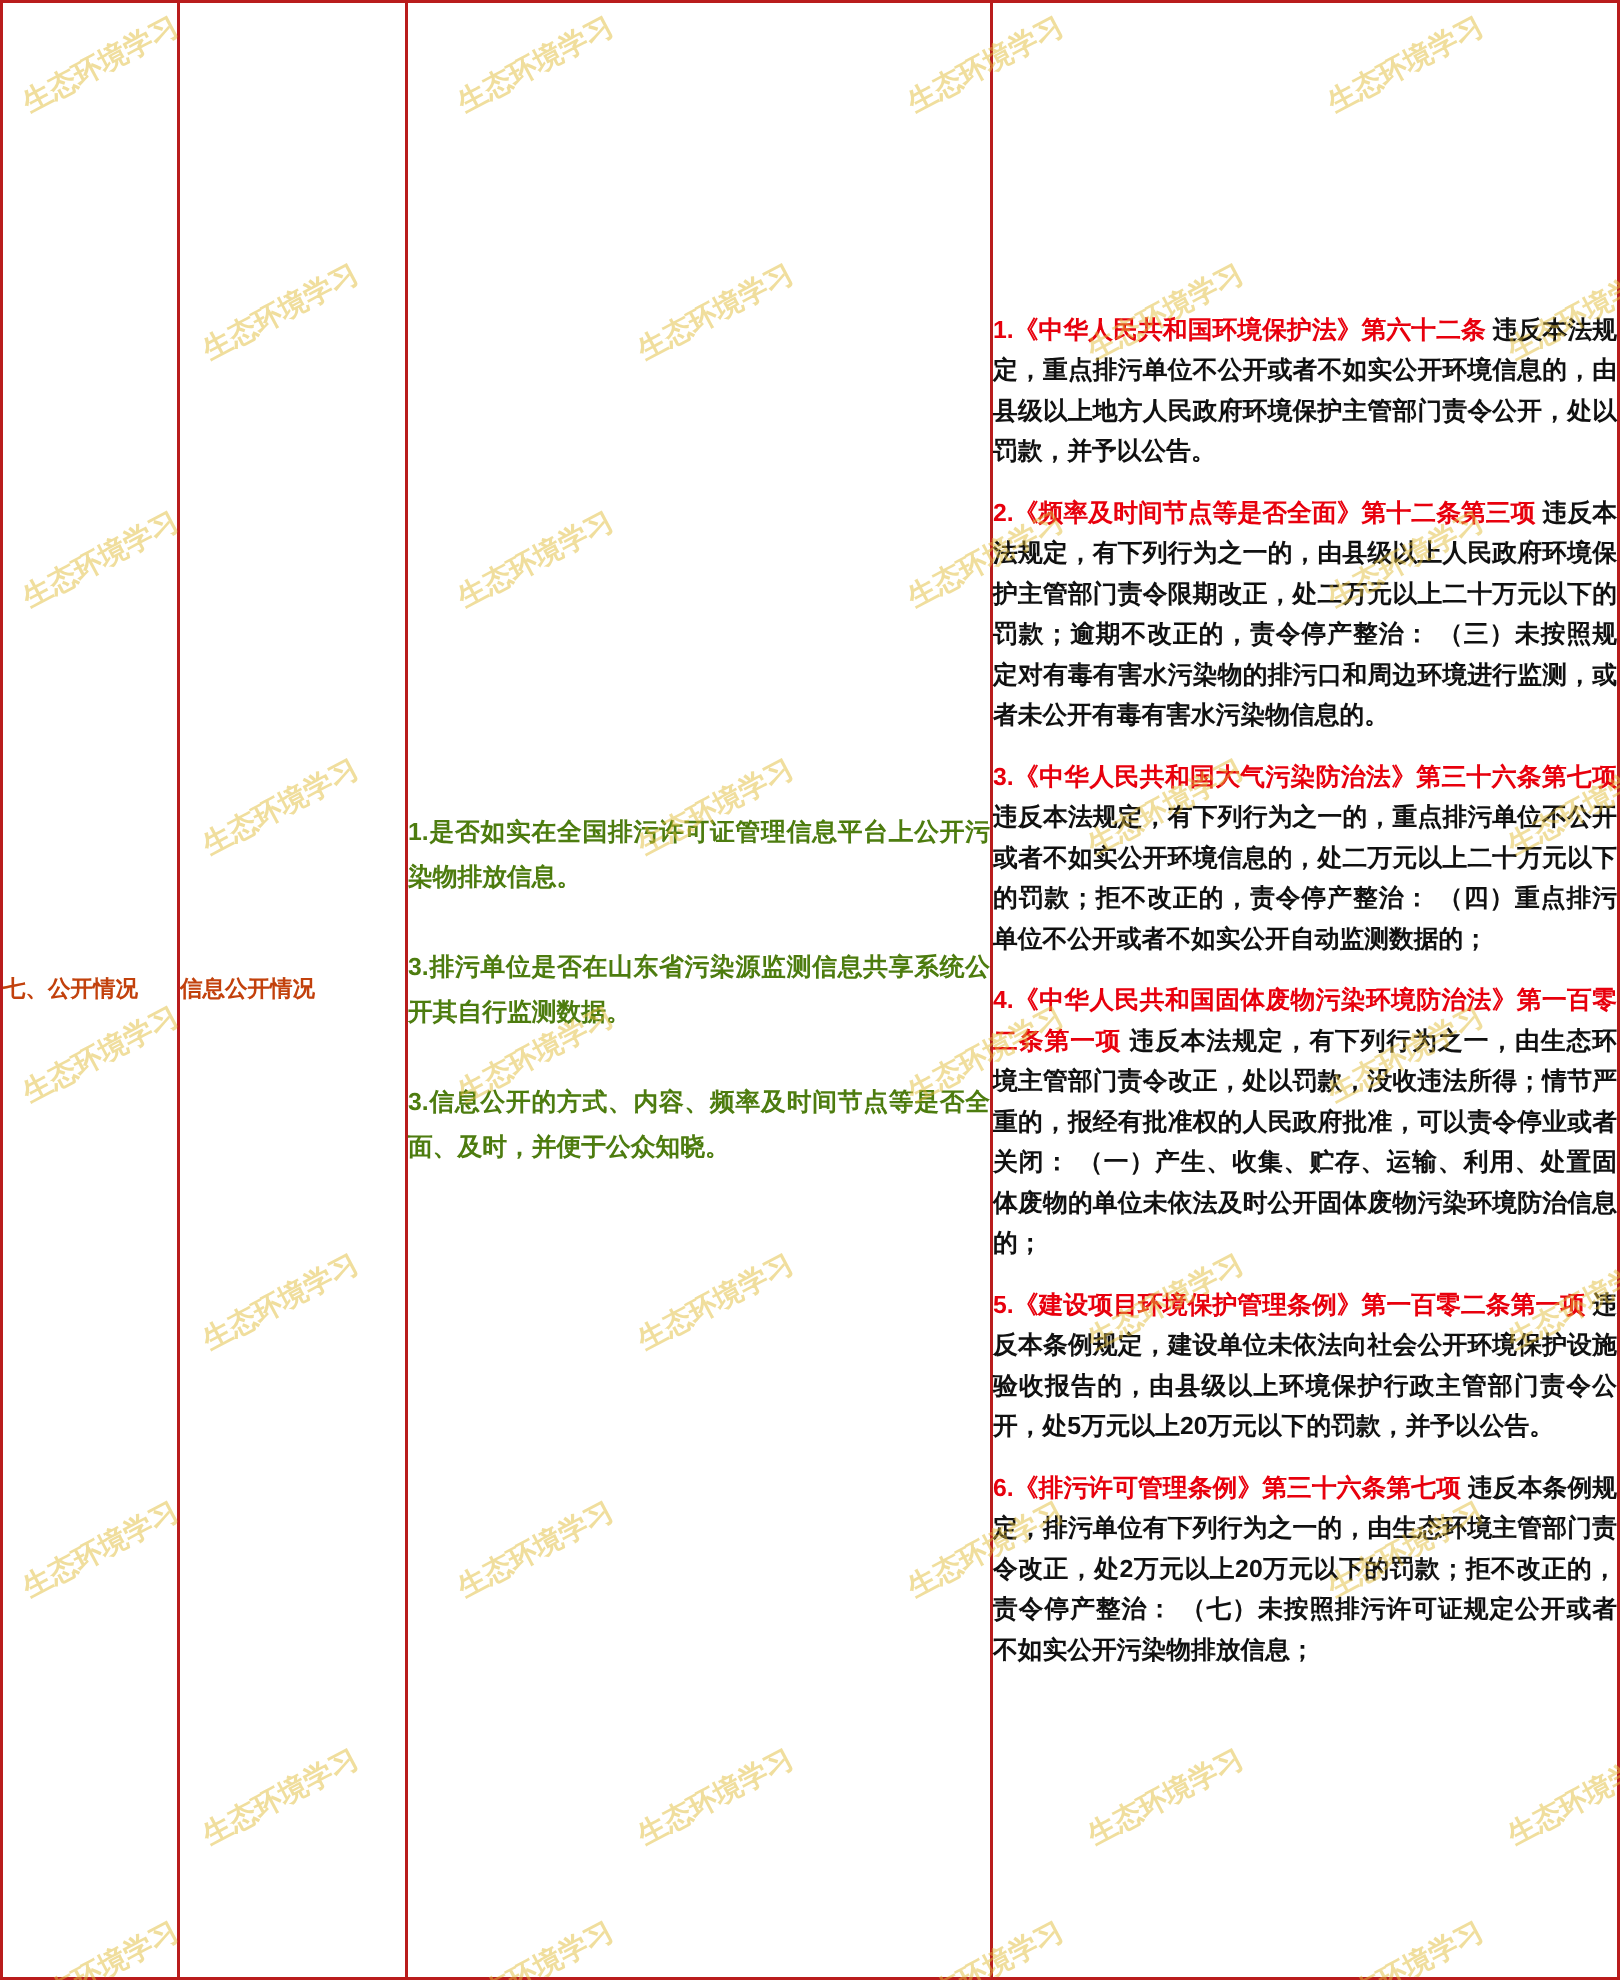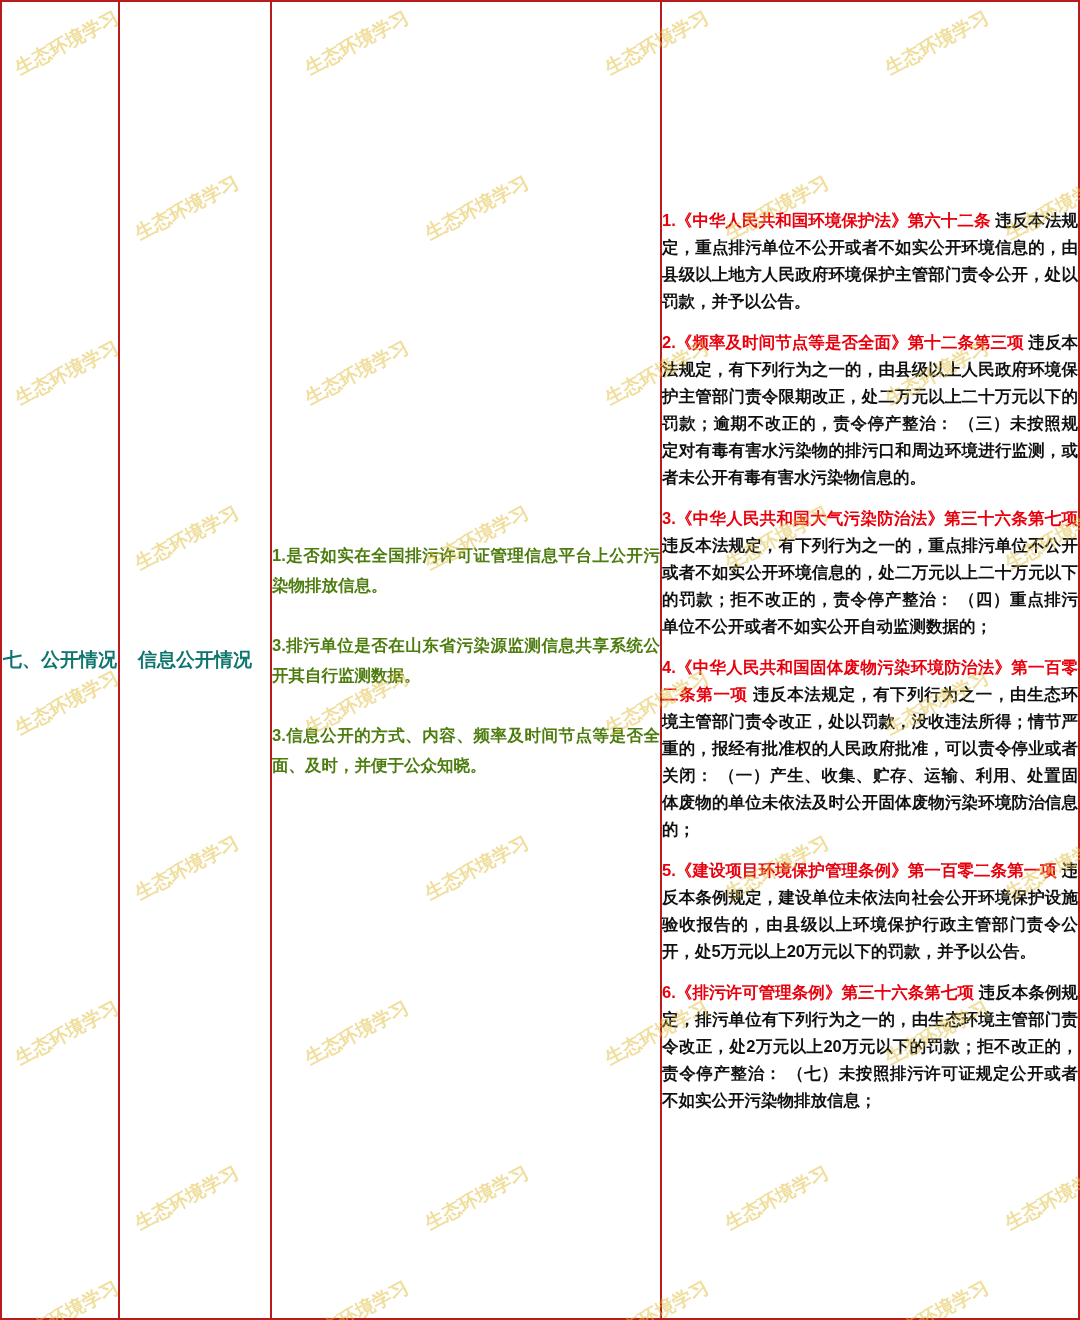--- a/index.html
+++ b/index.html
@@ -37,24 +37,24 @@
     padding: 0;
     background: transparent;
   }
 
   .col-cat { width: 118px; }
   .col-sub { width: 152px; }
   .col-item { width: 390px; }
   .col-law { width: 418px; }
 
   .cat-cell, .sub-cell {
-    text-align: center;
-    color: #0f766e;
-    font-weight: bold;
-    font-size: 19px;
+    text-align: left;
+    color: #c2410c;
+    font-weight: bold;
+    font-size: 15px;
     line-height: 30px;
     padding: 4px 6px;
   }
 
   .item-cell {
     vertical-align: middle;
     padding: 10px 14px 10px 14px;
   }
 
   .item-p {

